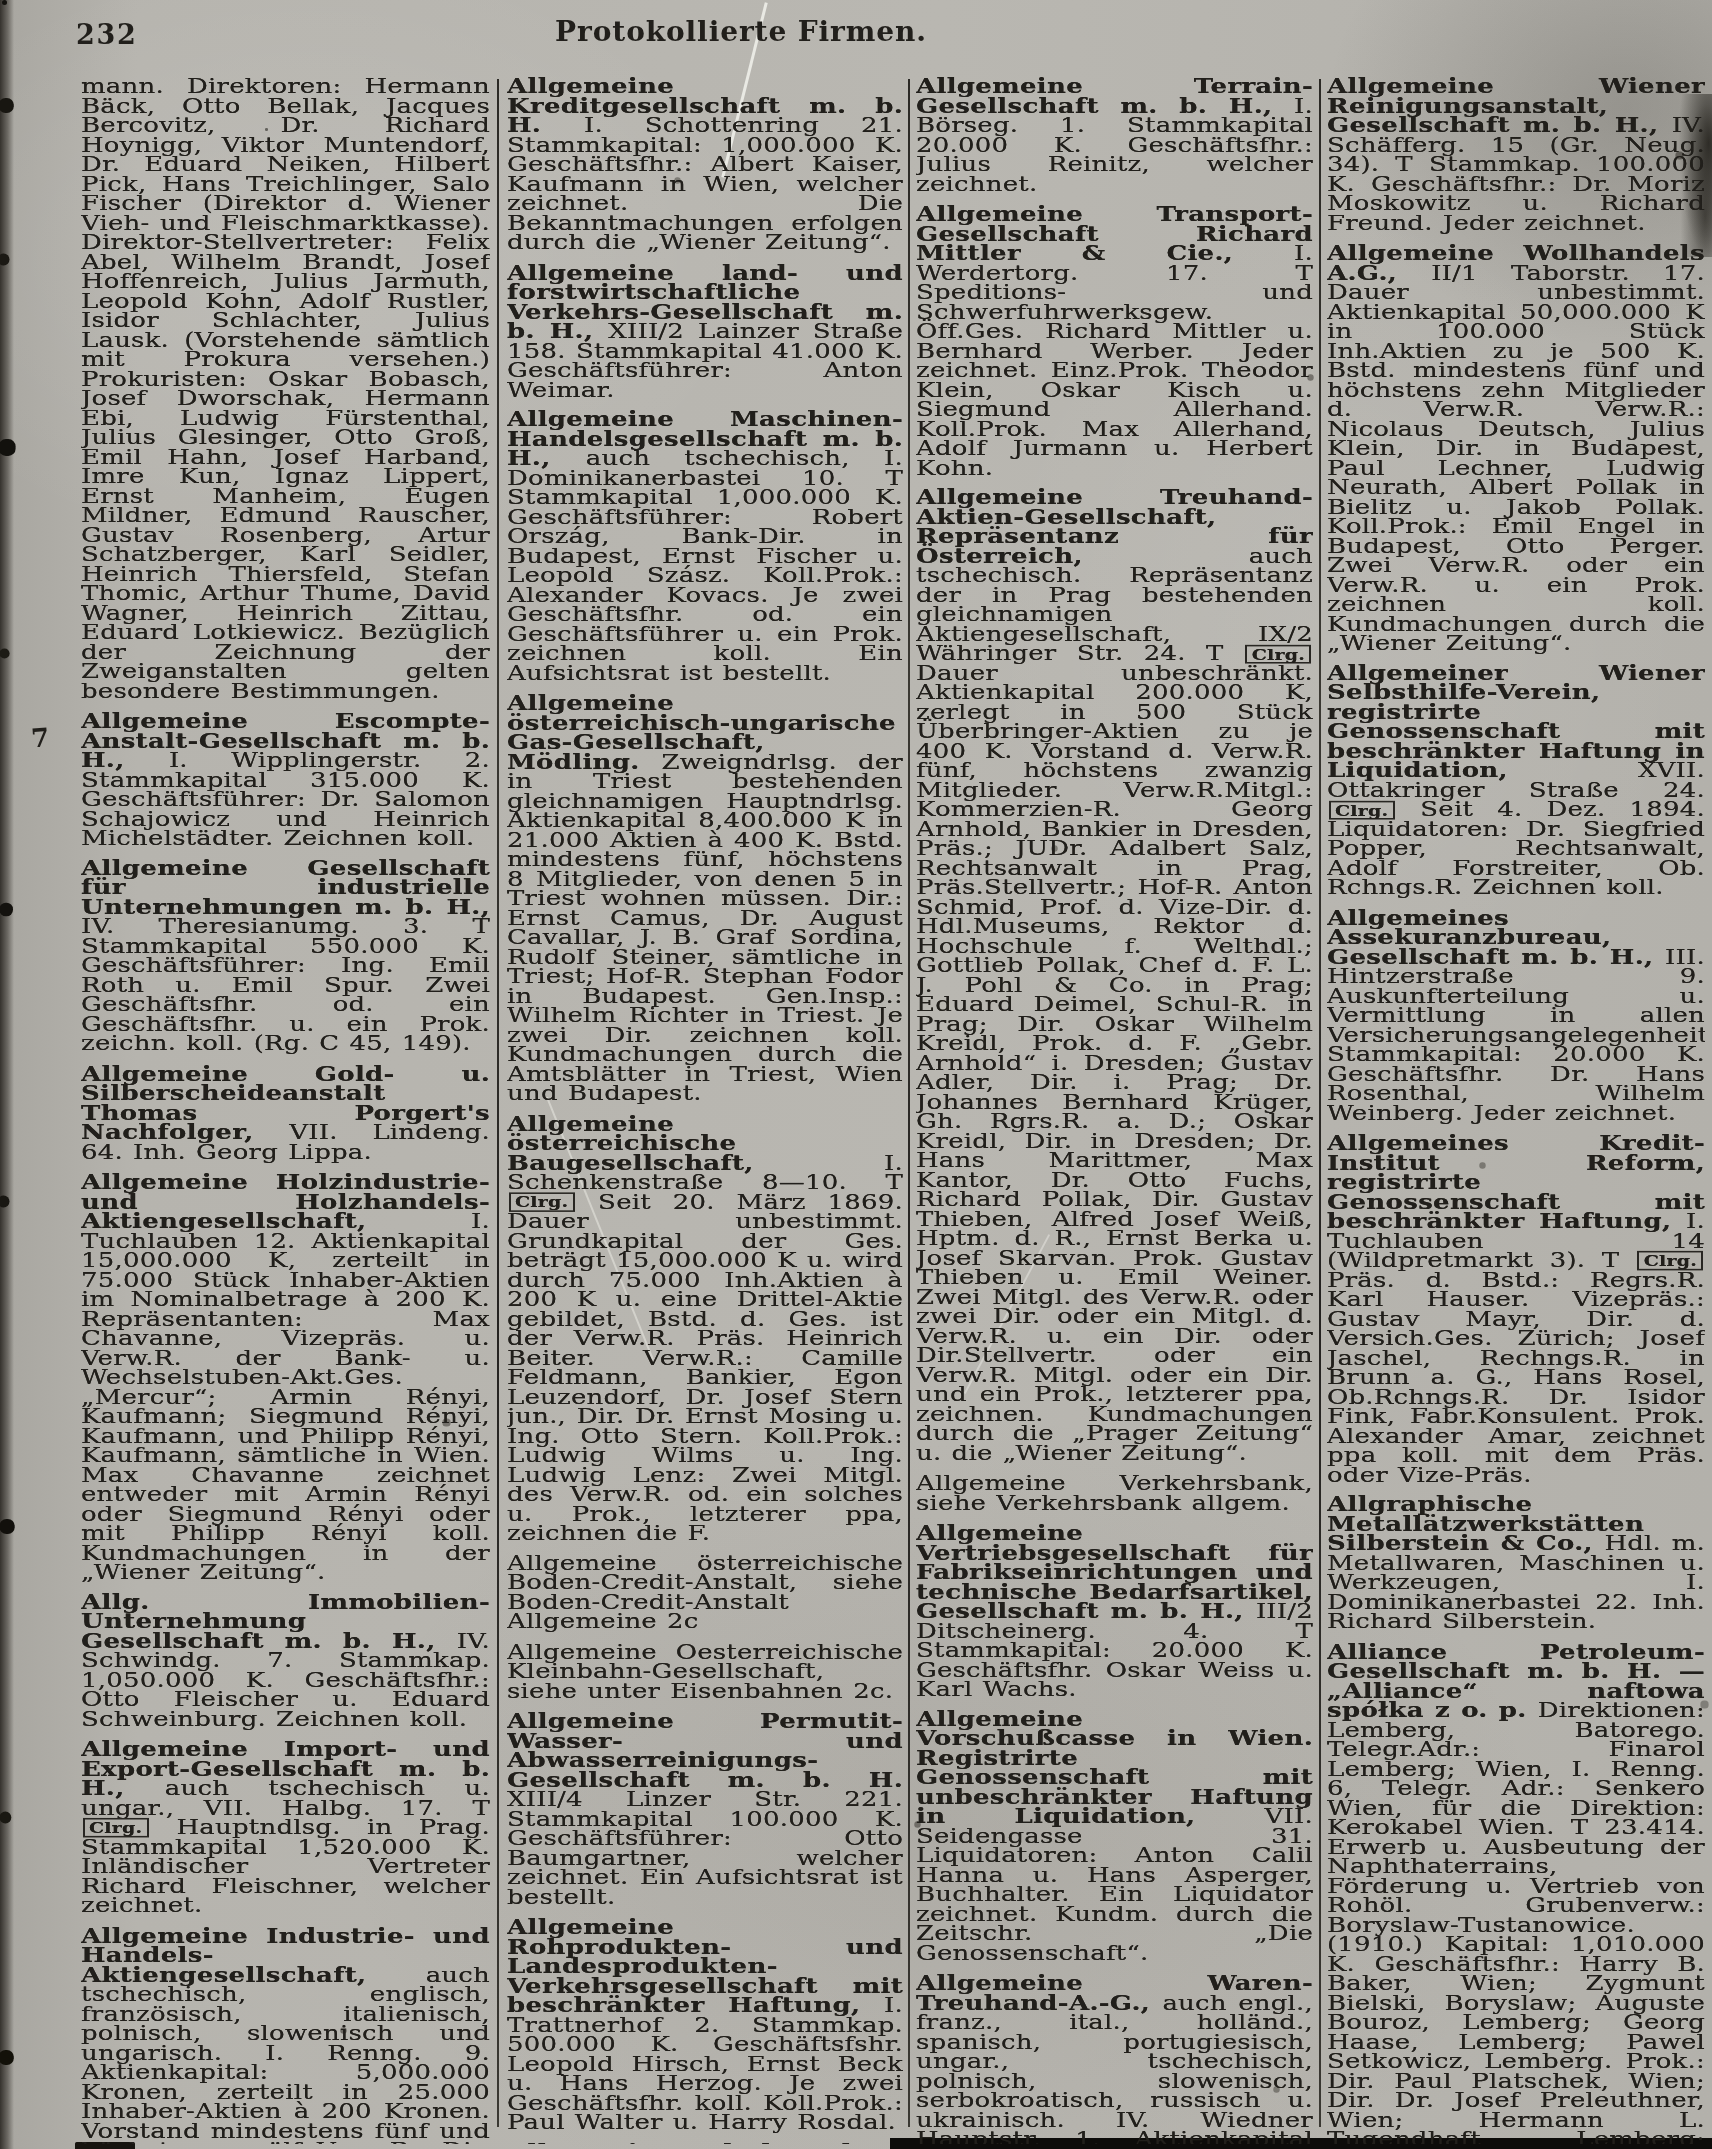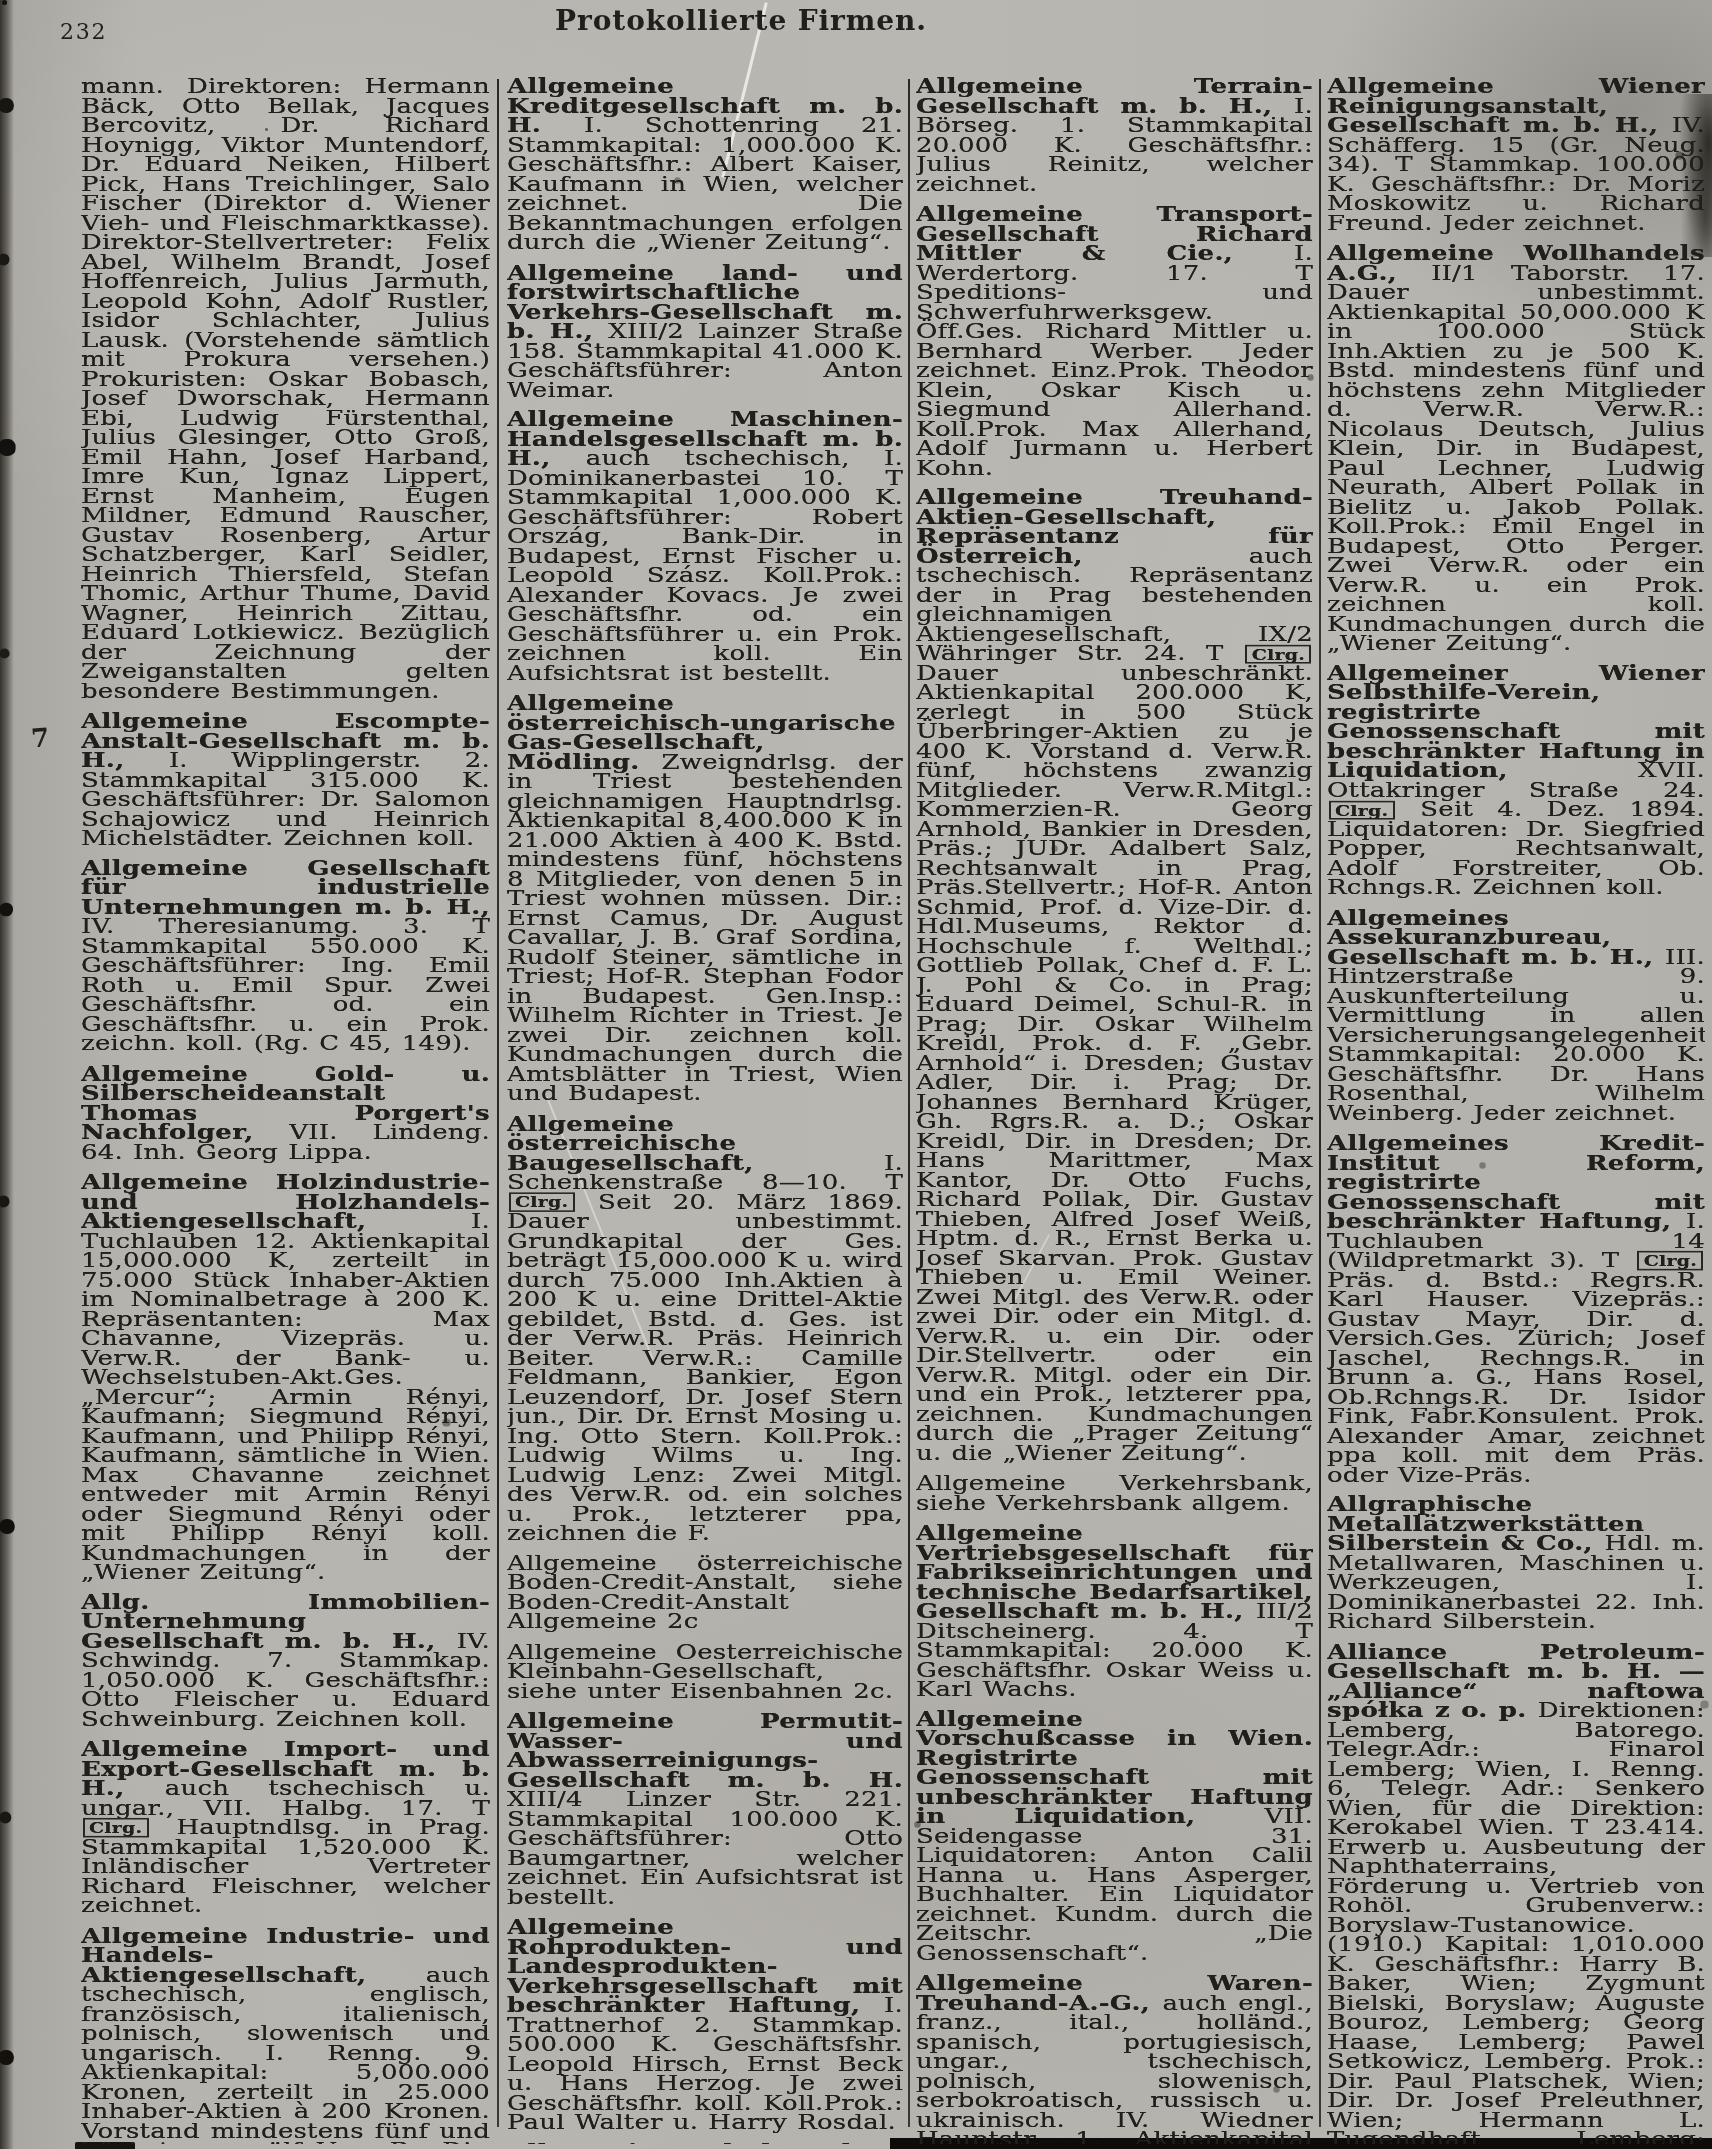--- a/index.html
+++ b/index.html
@@ -29,22 +29,22 @@
   .scratch { position:absolute; background:rgba(250,249,244,.75); }
   .scratch.s1 { left:743px; top:0; width:2.6px; height:180px; transform:rotate(14deg); }
   .scratch.s2 { left:599px; top:1087px; width:1.7px; height:283px; transform:rotate(-22deg); opacity:.55; }
   .scratch.s3 { left:1006px; top:1224px; width:1.7px; height:180px; transform:rotate(28deg); opacity:.5; }
   .corner-blotch { position:absolute; right:0; top:94px; width:34px; height:163px;
     background:radial-gradient(ellipse at 90% 30%, rgba(25,23,18,.8), rgba(25,23,18,0) 70%),
                radial-gradient(ellipse at 80% 75%, rgba(25,23,18,.6), rgba(25,23,18,0) 65%); }
   .bottom-bar { position:absolute; left:890px; top:2138px; width:822px; height:12px; background:#0d0c0a; }
   .bottom-nub { position:absolute; left:75px; top:2142px; width:60px; height:7.7px; background:#16140f; border-radius:1.7px; }
 
-  .page-number { position:absolute; left:60px; top:19px; font-size:22px; font-weight:normal; letter-spacing:1.7px; }
-  .page-title  { position:absolute; left:454px; top:4px; width:574px; text-align:center;
+  .page-number { position:absolute; left:76px; top:19px; font-size:27px; font-weight:bold; letter-spacing:1.7px; }
+  .page-title  { position:absolute; left:454px; top:15px; width:574px; text-align:center;
                  font-size:28px; font-weight:bold; letter-spacing:0.9px; }
   .margin-mark { position:absolute; left:31px; top:723px; font-size:26px; font-weight:bold; transform:rotate(-4deg); }
 
   .vrule { position:absolute; top:79px; width:1.7px; height:2048px; background:
       linear-gradient(180deg, #2b2925 0%, #3a3832 30%, #242220 60%, #3a3832 100%); }
   .vrule.r1 { left:497px; } .vrule.r2 { left:908px; } .vrule.r3 { left:1319px; }
 
   .col { position:absolute; top:77px; transform-origin:0 0; transform:scale(1,0.78); max-height:2650px; overflow:hidden; }
   .col.c1 { left:81px;  width:409px; }
   .col.c2 { left:507px; width:396px; }

